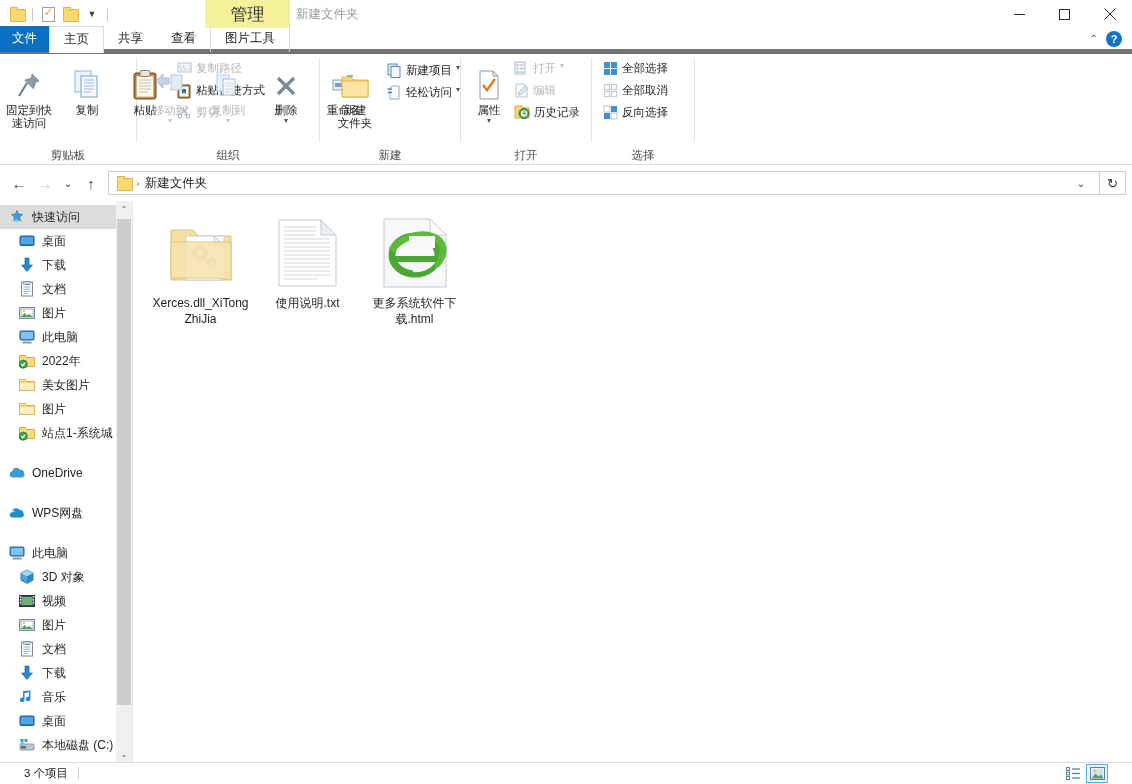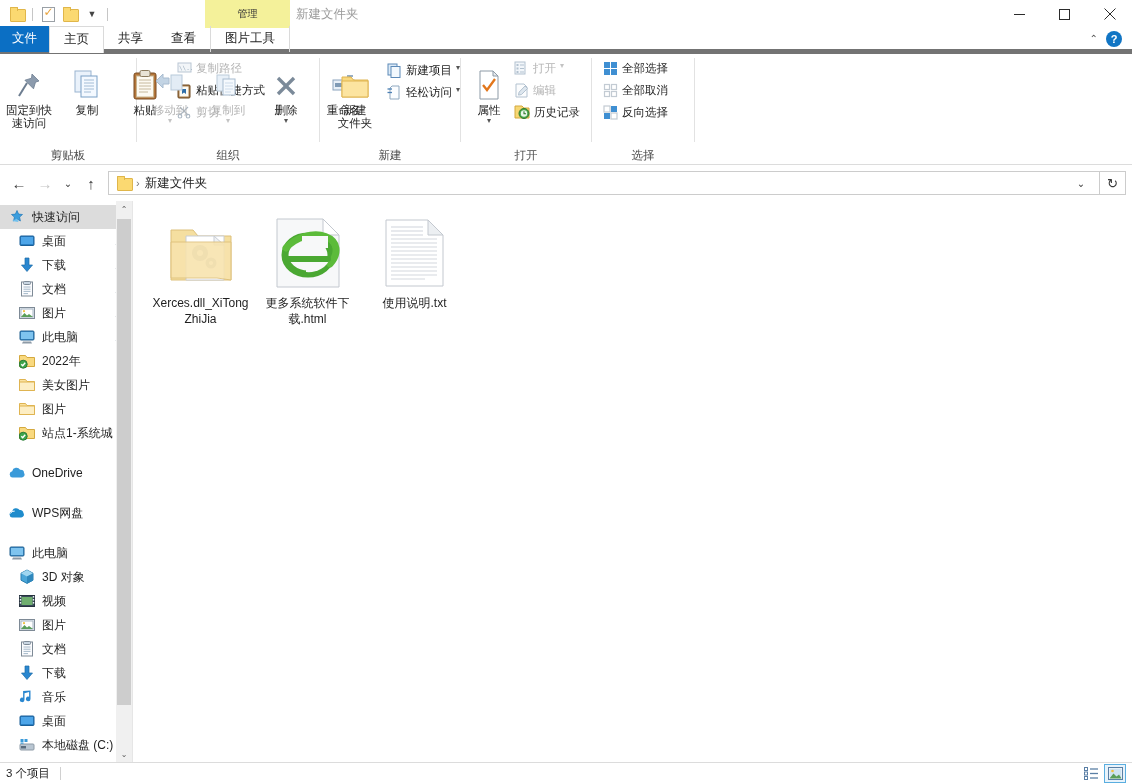--- a/index.html
+++ b/index.html
@@ -44,21 +44,21 @@
   .check-doc:after {
     content:"✓"; position:absolute; left:1px; top:-3px; font-size:12px; color:#e8a33d; font-weight:bold;
   }
 
   
   .ctx-group {
     position:absolute; left:205px; top:0; width:85px; height:28px;
     background:#f4f19a;
     display:flex; align-items:center; justify-content:center;
   }
-  .ctx-group-label { font-size:10px; color:#333; }
+  .ctx-group-label { font-size:17px; color:#333; }
   .window-title {
     position:absolute; left:296px; top:0; height:28px;
     display:flex; align-items:center;
     font-size:12.5px; color:#9b9b9b;
   }
 
   .winbtns { position:absolute; right:0; top:0; height:28px; display:flex; }
   .winbtn {
     width:45px; height:28px; display:flex; align-items:center; justify-content:center;
     font-size:12px; color:#2b2b2b;
@@ -197,21 +197,21 @@
   .fileicon { width:72px; height:76px; display:flex; align-items:center; justify-content:center; }
   .filename {
     font-size:12px; color:#1f1f1f; text-align:center; line-height:16px;
     margin-top:4px; width:100px; word-wrap:break-word;
   }
 
   
   .statusbar {
     position:absolute; left:0; bottom:0; width:1132px; height:22px;
     background:#ffffff; border-top:1px solid #dcdcdc;
-    display:flex; align-items:center; padding:0 6px;
+    display:flex; align-items:center; padding:0 24px;
     font-size:11.5px; color:#1f1f1f;
   }
   .status-sep { width:1px; height:13px; background:#d0d0d0; margin-left:10px; }
   .viewtoggles { margin-left:auto; display:flex; align-items:center; gap:2px; }
   .vbtn { width:22px; height:19px; display:flex; align-items:center; justify-content:center; }
   .vbtn.active { border:1px solid #5aaee0; background:#e8f3fb; }
 </style>
 </head>
 <body>
 
@@ -856,36 +856,20 @@
                   <circle cx="43" cy="41" r="5.5"></circle>
                 </g>
                 <g fill="#ffffff">
                   <circle cx="32" cy="31" r="3"></circle>
                   <circle cx="43" cy="41" r="2.1"></circle>
                 </g>
                 <path d="M3 20 h60 v38 l-14 -2 h-46z" fill="#f8e3ad" opacity="0.88" stroke="#ddc07a"></path>
               </svg>
             </div>
             <div class="filename">Xerces.dll_XiTongZhiJia</div>
-          </div>
-          <div class="fileitem">
-            <div class="fileicon">
-              <svg width="64" height="70" viewBox="0 0 64 70">
-                <path d="M1 1 h46 l16 16 v52 h-62z" fill="#f7f8f9" stroke="#c3c8cf"></path>
-                <path d="M47 1 v16 h16z" fill="#ffffff" stroke="#c3c8cf"></path>
-                <g>
-                  <ellipse cx="32" cy="37" rx="23" ry="19" fill="none" stroke="#4aa832" stroke-width="7"></ellipse>
-                  <path d="M10 30 a24 16 -22 1 1 44 16" fill="none" stroke="#5cbb3a" stroke-width="7" stroke-linecap="round"></path>
-                  <rect x="26" y="18" width="26" height="12" fill="#f7f8f9"></rect>
-                  <path d="M30 40 h24 a22 18 0 0 1 -24 14z" fill="#f7f8f9"></path>
-                  <path d="M12 41 h40" stroke="#4aa832" stroke-width="6" stroke-linecap="round"></path>
-                </g>
-              </svg>
-            </div>
-            <div class="filename">更多系统软件下载.html</div>
           </div>
           <div class="fileitem">
             <div class="fileicon">
               <svg width="60" height="68" viewBox="0 0 60 68">
                 <path d="M1 1 h42 l15 15 v51 h-57z" fill="#ffffff" stroke="#c3c8cf"></path>
                 <path d="M43 1 v15 h15z" fill="#eceff2" stroke="#c3c8cf"></path>
                 <g stroke="#d3d8de" stroke-width="1.1">
                   <line x1="6" y1="8" x2="38" y2="8"></line>
                   <line x1="6" y1="12" x2="38" y2="12"></line>
                   <line x1="6" y1="16" x2="38" y2="16"></line>
@@ -898,20 +882,36 @@
                   <line x1="6" y1="44" x2="52" y2="44"></line>
                   <line x1="6" y1="48" x2="52" y2="48"></line>
                   <line x1="6" y1="52" x2="52" y2="52"></line>
                   <line x1="6" y1="56" x2="52" y2="56"></line>
                   <line x1="6" y1="60" x2="40" y2="60"></line>
                 </g>
               </svg>
             </div>
             <div class="filename">使用说明.txt</div>
           </div>
+          <div class="fileitem">
+            <div class="fileicon">
+              <svg width="64" height="70" viewBox="0 0 64 70">
+                <path d="M1 1 h46 l16 16 v52 h-62z" fill="#f7f8f9" stroke="#c3c8cf"></path>
+                <path d="M47 1 v16 h16z" fill="#ffffff" stroke="#c3c8cf"></path>
+                <g>
+                  <ellipse cx="32" cy="37" rx="23" ry="19" fill="none" stroke="#4aa832" stroke-width="7"></ellipse>
+                  <path d="M10 30 a24 16 -22 1 1 44 16" fill="none" stroke="#5cbb3a" stroke-width="7" stroke-linecap="round"></path>
+                  <rect x="26" y="18" width="26" height="12" fill="#f7f8f9"></rect>
+                  <path d="M30 40 h24 a22 18 0 0 1 -24 14z" fill="#f7f8f9"></path>
+                  <path d="M12 41 h40" stroke="#4aa832" stroke-width="6" stroke-linecap="round"></path>
+                </g>
+              </svg>
+            </div>
+            <div class="filename">更多系统软件下载.html</div>
+          </div>
         </div>
     </div>
   </div>
 
   <div class="statusbar">
     <span>3 个项目</span>
     <span class="status-sep"></span>
     <div class="viewtoggles">
       <div class="vbtn">
         <svg width="15" height="13" viewBox="0 0 15 13">

